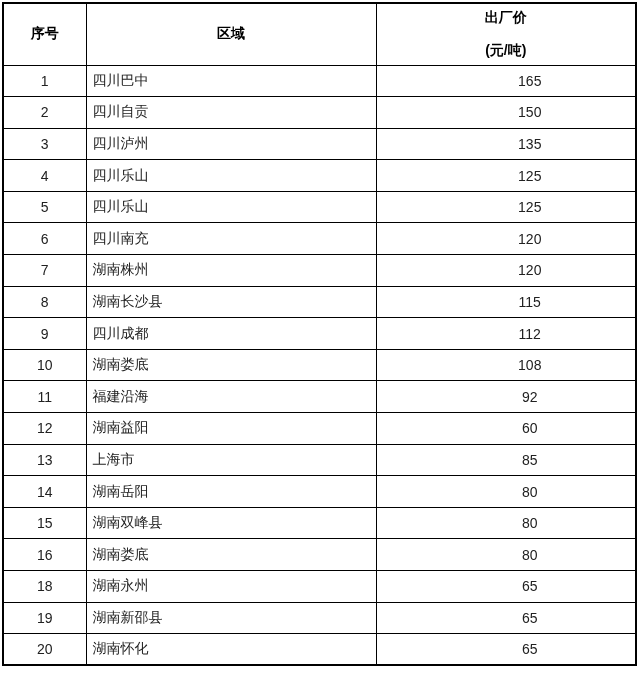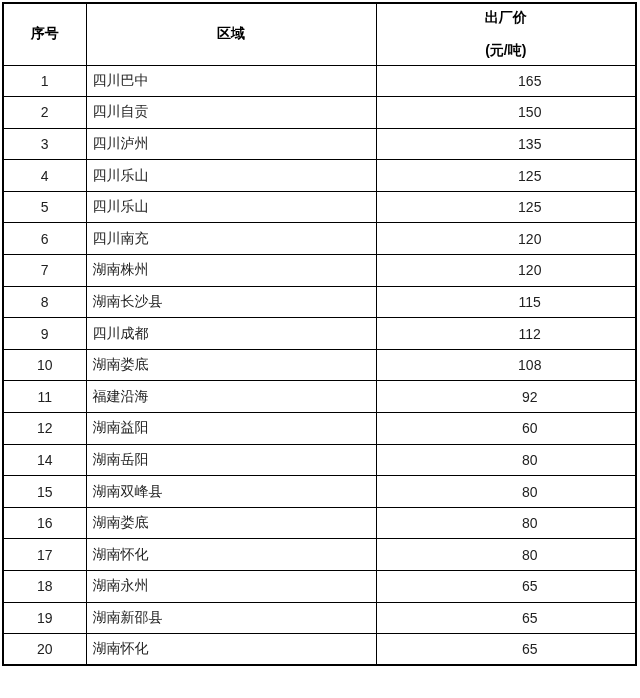--- a/index.html
+++ b/index.html
@@ -139,37 +139,37 @@
         <td class="cell-index">11</td>
         <td class="cell-region">福建沿海</td>
         <td class="cell-price">92</td>
       </tr>
       <tr>
         <td class="cell-index">12</td>
         <td class="cell-region">湖南益阳</td>
         <td class="cell-price">60</td>
       </tr>
       <tr>
+        <td class="cell-index">13</td>
+        <td class="cell-region">上海市</td>
+        <td class="cell-price">85</td>
+      </tr>
+      <tr>
         <td class="cell-index">14</td>
         <td class="cell-region">湖南岳阳</td>
         <td class="cell-price">80</td>
       </tr>
       <tr>
         <td class="cell-index">15</td>
         <td class="cell-region">湖南双峰县</td>
         <td class="cell-price">80</td>
       </tr>
       <tr>
         <td class="cell-index">16</td>
         <td class="cell-region">湖南娄底</td>
-        <td class="cell-price">80</td>
-      </tr>
-      <tr>
-        <td class="cell-index">17</td>
-        <td class="cell-region">湖南怀化</td>
         <td class="cell-price">80</td>
       </tr>
       <tr>
         <td class="cell-index">18</td>
         <td class="cell-region">湖南永州</td>
         <td class="cell-price">65</td>
       </tr>
       <tr>
         <td class="cell-index">19</td>
         <td class="cell-region">湖南新邵县</td>

